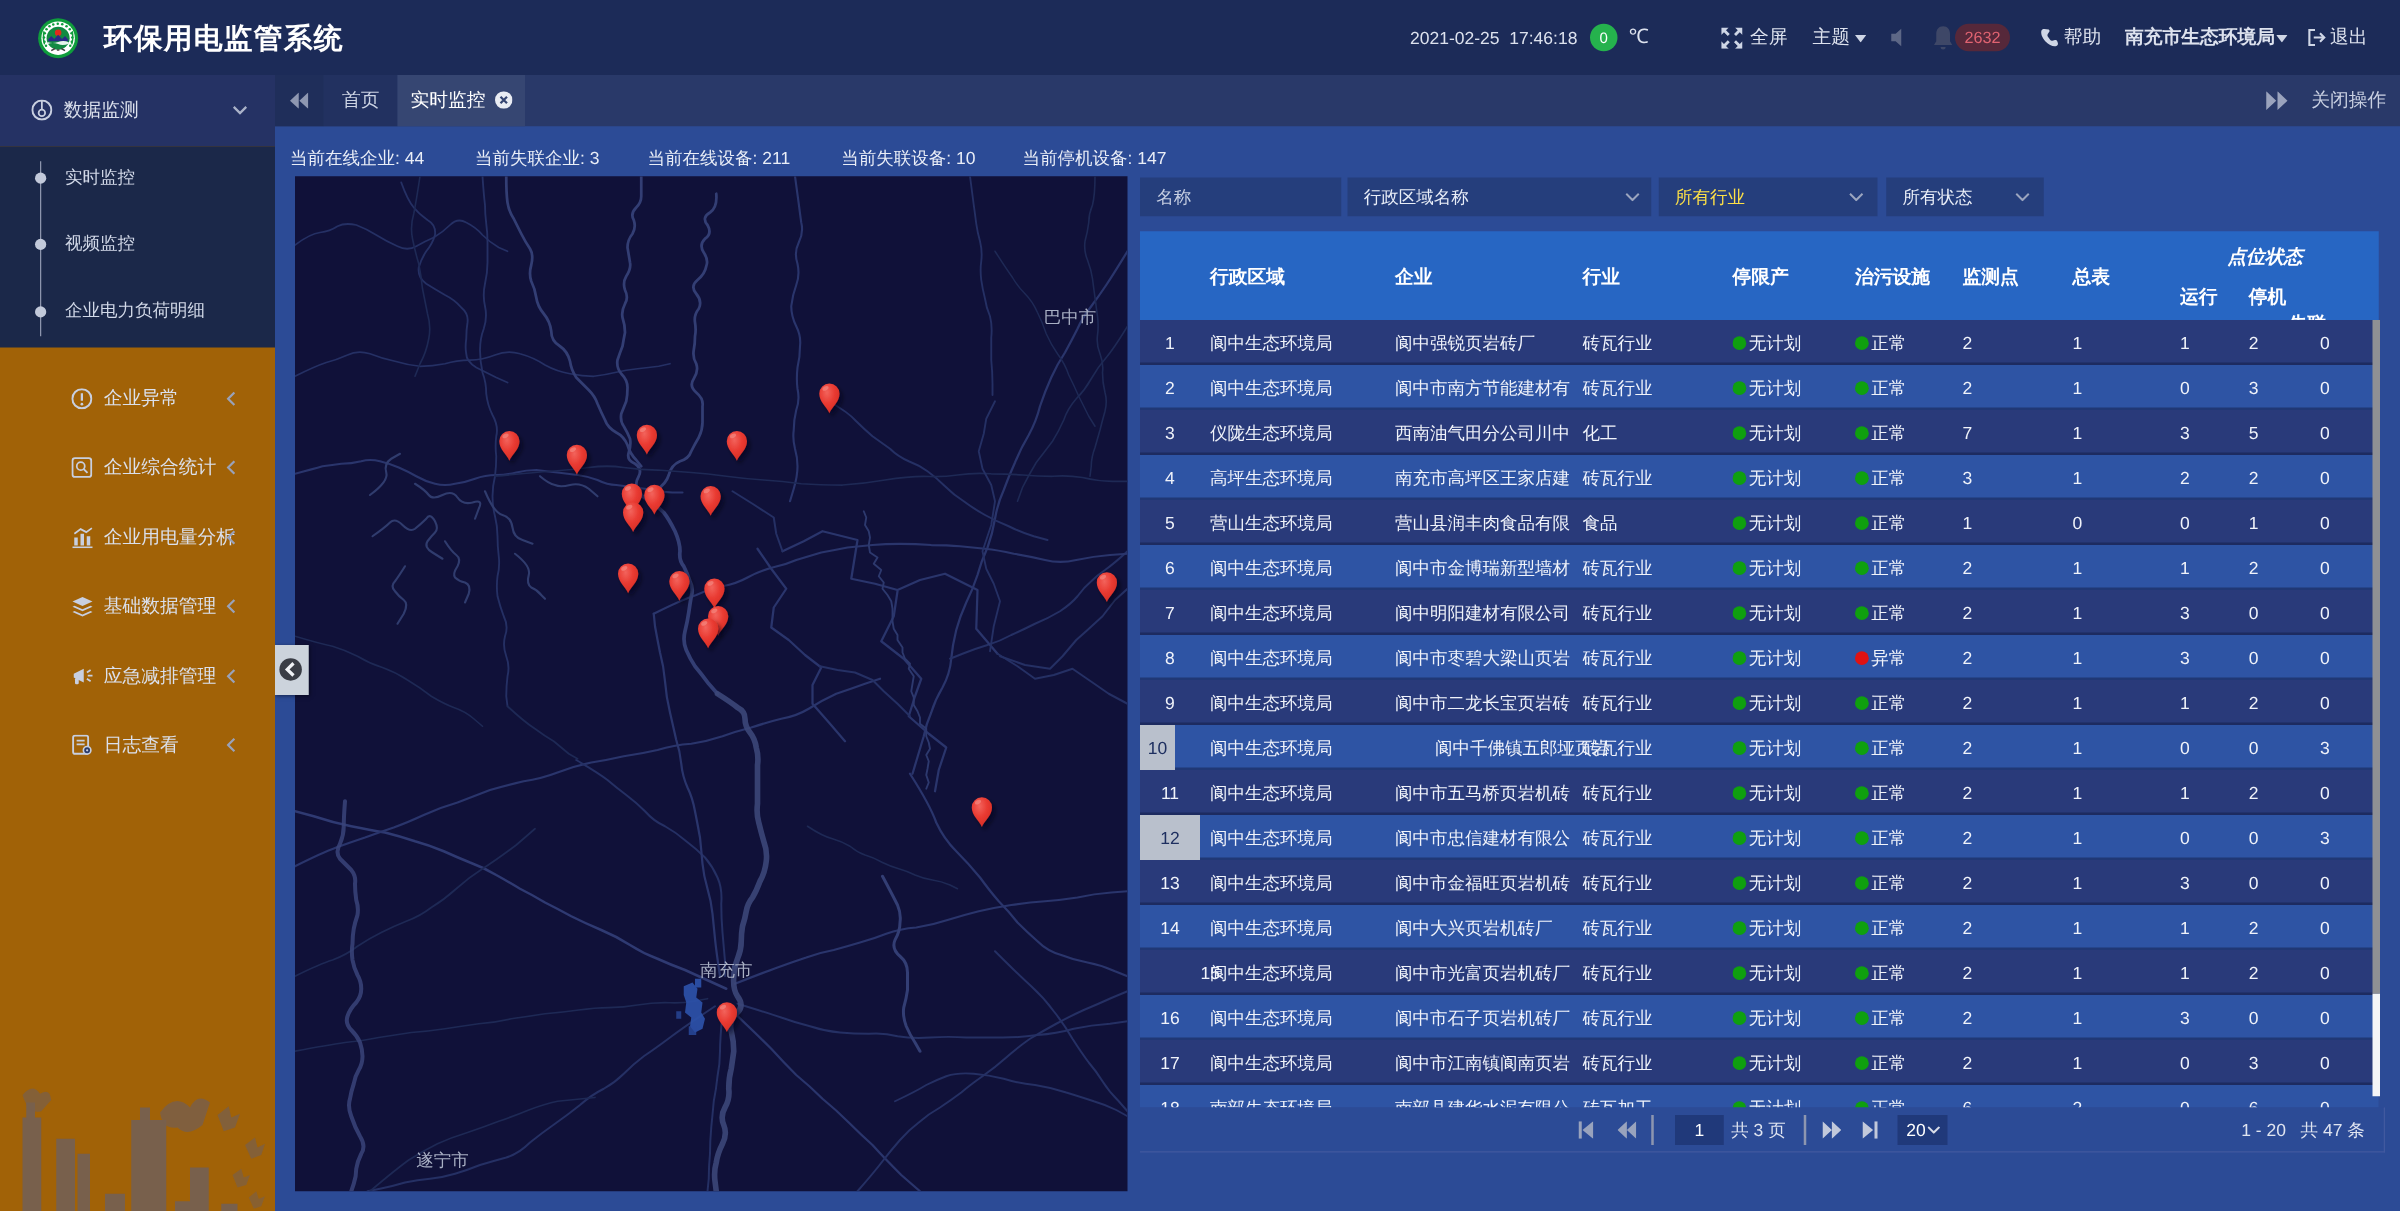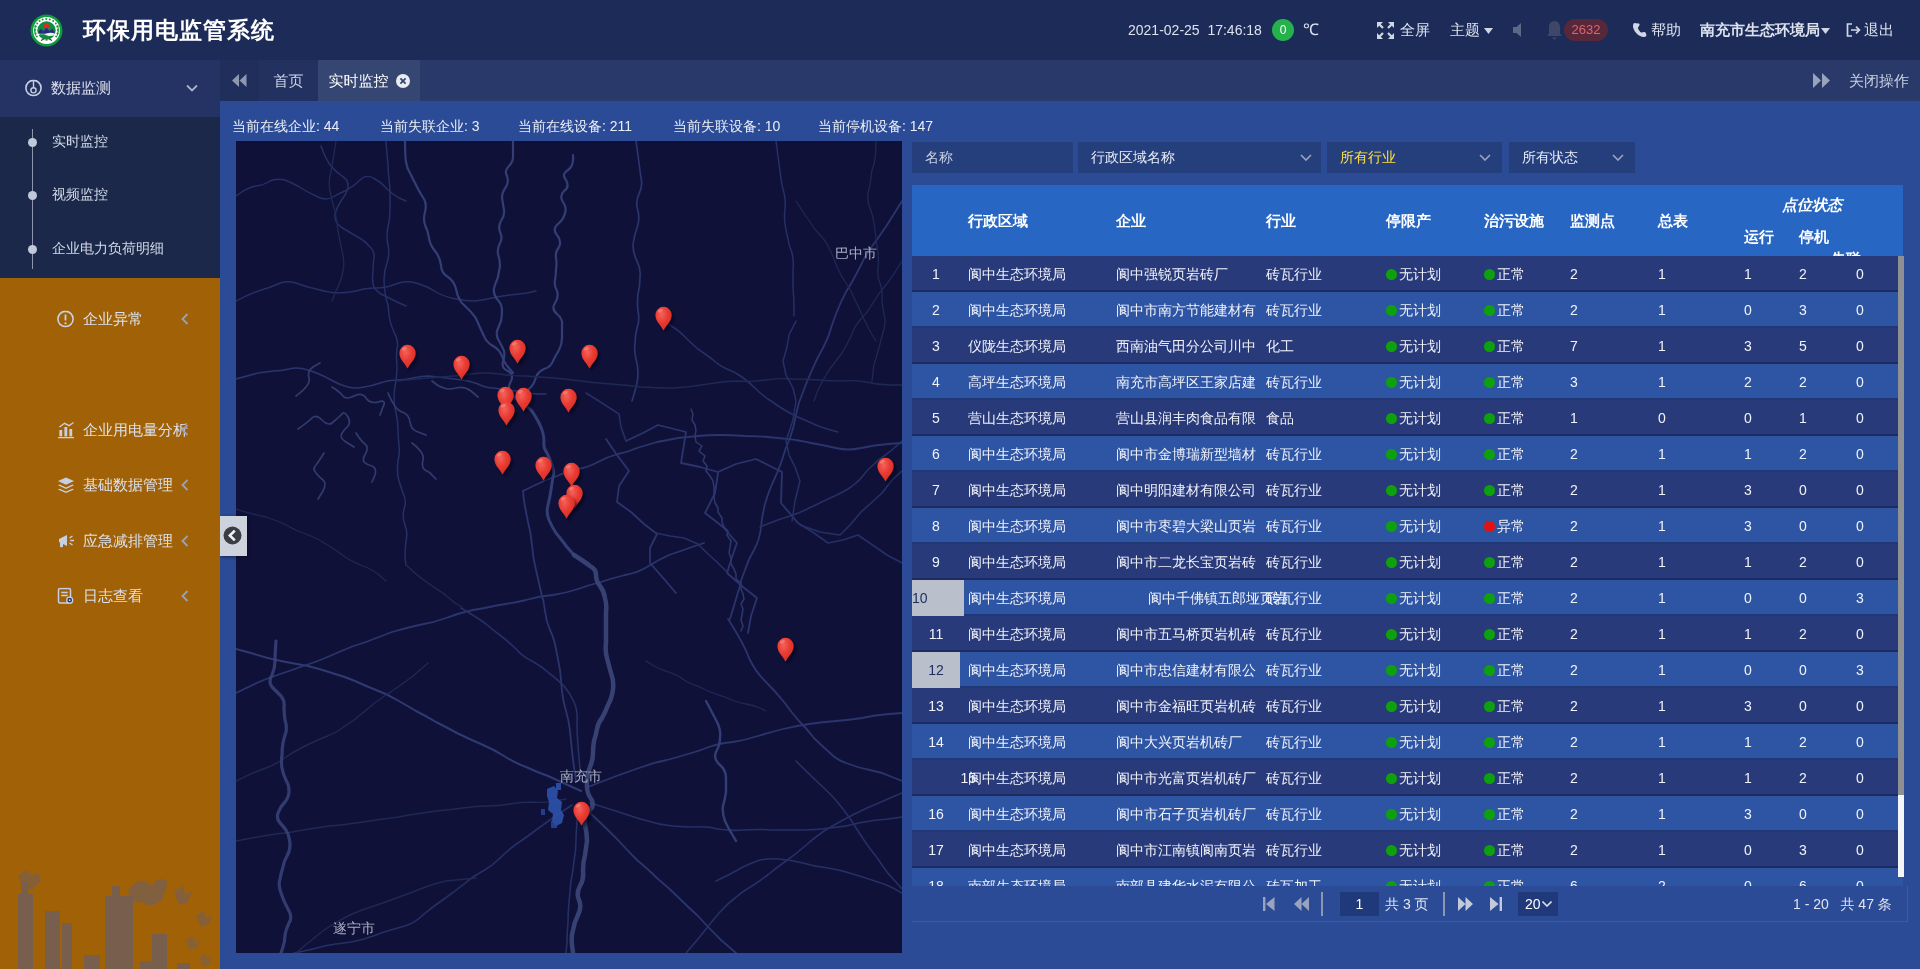--- a/index.html
+++ b/index.html
@@ -178,20 +178,31 @@
     <div class="stext" style="top:78px;">视频监控</div>
     <div class="stext" style="top:132px;">企业电力负荷明细</div>
   </div>
   <div class="mitem" style="top:231px;">
     <svg class="micon" width="17" height="17" viewBox="0 0 17 17">
       <circle cx="8.5" cy="8.5" r="7.6" fill="none" stroke="#c8cfe0" stroke-width="1.6"></circle>
       <path d="M8.5,4 L8.5,10" stroke="#c8cfe0" stroke-width="1.8"></path>
         <circle cx="8.5" cy="12.8" r="1.1" fill="#c8cfe0"></circle>
     </svg>
     <div class="mtext">企业异常</div>
+    <svg class="arrow" width="8" height="12" viewBox="0 0 8 12">
+        <path d="M6.5,1 L1.5,6 L6.5,11" stroke="#99a2ba" stroke-width="1.8" fill="none"></path>
+      </svg>
+  </div>
+  <div class="mitem" style="top:286px;">
+    <svg class="micon" width="17" height="17" viewBox="0 0 17 17">
+      <rect x="1" y="1" width="15" height="15" rx="2" fill="none" stroke="#c8cfe0" stroke-width="1.5"></rect>
+      <circle cx="7.6" cy="7.4" r="3.2" fill="none" stroke="#c8cfe0" stroke-width="1.4"></circle>
+      <path d="M10,9.8 L13,12.8" stroke="#c8cfe0" stroke-width="1.5"></path>
+    </svg>
+    <div class="mtext">企业综合统计</div>
     <svg class="arrow" width="8" height="12" viewBox="0 0 8 12">
         <path d="M6.5,1 L1.5,6 L6.5,11" stroke="#99a2ba" stroke-width="1.8" fill="none"></path>
       </svg>
   </div>
   <div class="mitem" style="top:342px;">
     <svg class="micon" width="18" height="17" viewBox="0 0 18 17">
       <path d="M1,16.3 H17" stroke="#c8cfe0" stroke-width="1.4"></path>
       <rect x="2.4" y="8.5" width="2.8" height="6.4" fill="#c8cfe0"></rect>
       <rect x="7.4" y="5.5" width="2.8" height="9.4" fill="#c8cfe0"></rect>
       <rect x="12.4" y="7.5" width="2.8" height="7.4" fill="#c8cfe0"></rect>
@@ -579,21 +590,21 @@
       <div class="cell" style="left:354px;width:116px;">砖瓦行业</div>
       <div class="cell" style="left:474px;width:94px;"><span class="dot"></span>无计划</div>
       <div class="cell" style="left:572px;width:82px;"><span class="dot"></span>正常</div>
       <div class="cell" style="left:658px;width:84px;">2</div>
       <div class="cell" style="left:746px;width:82px;">1</div>
       <div class="cell" style="left:832px;width:51px;">1</div>
       <div class="cell" style="left:887px;width:50px;">2</div>
       <div class="cell" style="left:944px;width:47px;">0</div>
     </div>
     <div class="trow even">
-      <div class="cell numgray" style="left:0;width:52px;">10</div>
+      <div class="cell numgray" style="left:0;width:28px;text-align:center;">10</div>
       <div class="cell" style="left:56px;width:148px;">阆中生态环境局</div>
       <div class="cell" style="left:204px;width:146px;margin-left:32px;">阆中千佛镇五郎垭页岩</div>
       <div class="cell" style="left:354px;width:116px;">砖瓦行业</div>
       <div class="cell" style="left:474px;width:94px;"><span class="dot"></span>无计划</div>
       <div class="cell" style="left:572px;width:82px;"><span class="dot"></span>正常</div>
       <div class="cell" style="left:658px;width:84px;">2</div>
       <div class="cell" style="left:746px;width:82px;">1</div>
       <div class="cell" style="left:832px;width:51px;">0</div>
       <div class="cell" style="left:887px;width:50px;">0</div>
       <div class="cell" style="left:944px;width:47px;">3</div>

